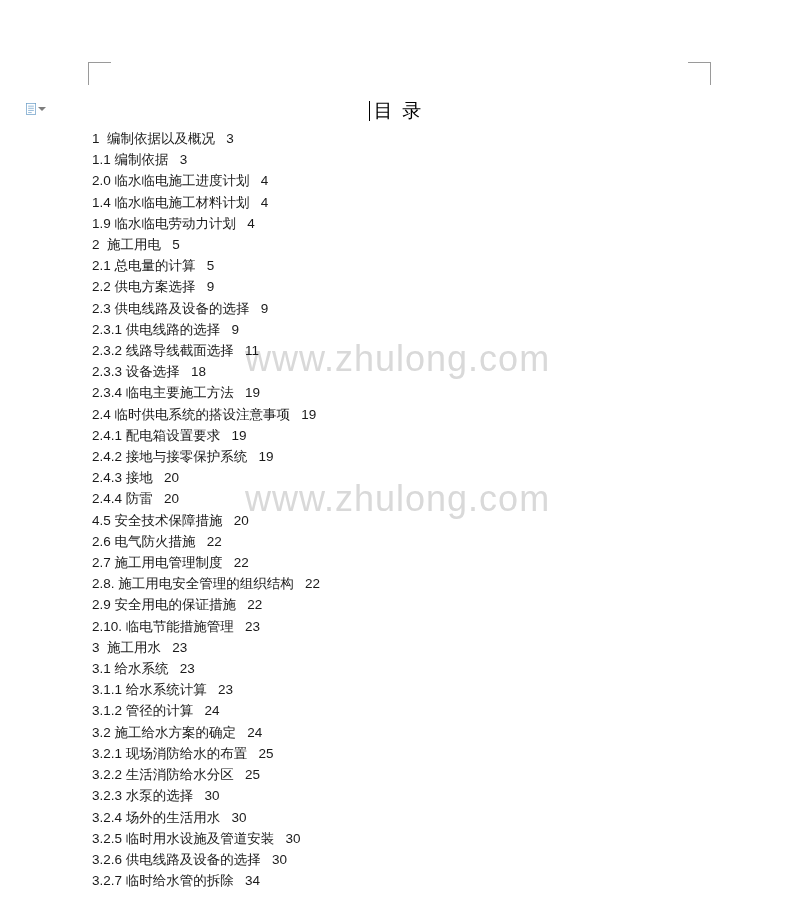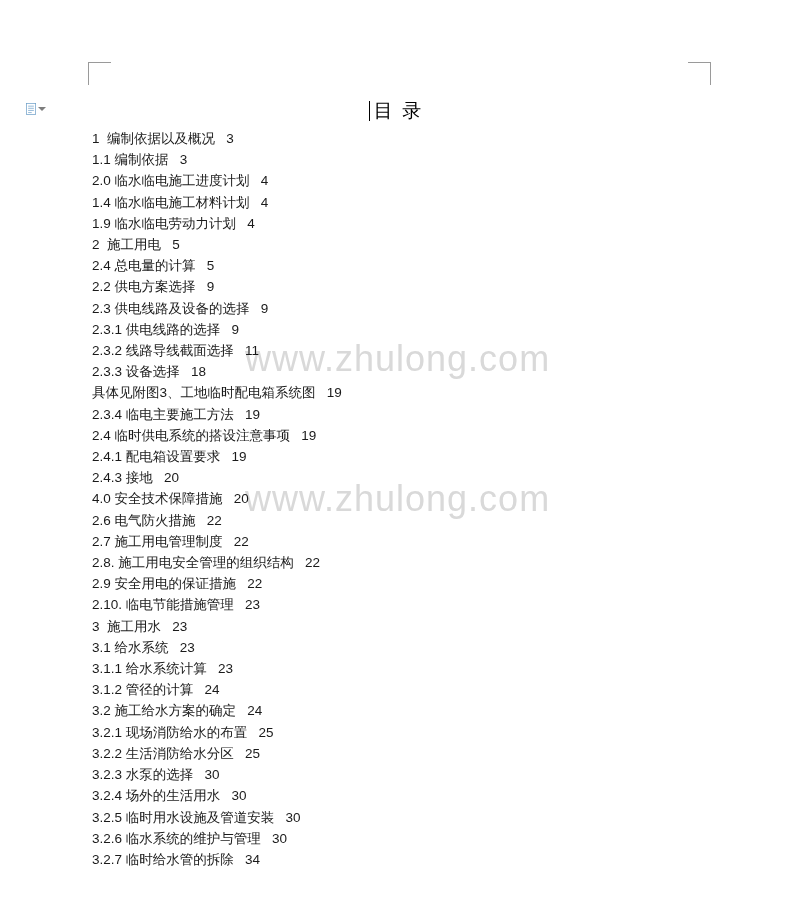--- a/index.html
+++ b/index.html
@@ -128,44 +128,45 @@
   <div class="watermark wm-1">www.zhulong.com</div>
   <div class="watermark wm-2">www.zhulong.com</div>
 
   <div class="toc" id="toc-root">
       <div class="toc-entry"><span class="label">1  编制依据以及概况</span>   <span class="page-num">3</span></div>
       <div class="toc-entry"><span class="label">1.1 编制依据</span>   <span class="page-num">3</span></div>
       <div class="toc-entry"><span class="label">2.0 临水临电施工进度计划</span>   <span class="page-num">4</span></div>
       <div class="toc-entry"><span class="label">1.4 临水临电施工材料计划</span>   <span class="page-num">4</span></div>
       <div class="toc-entry"><span class="label">1.9 临水临电劳动力计划</span>   <span class="page-num">4</span></div>
       <div class="toc-entry"><span class="label">2  施工用电</span>   <span class="page-num">5</span></div>
-      <div class="toc-entry"><span class="label">2.4 总电量的计算</span>   <span class="page-num">5</span></div>
+      <div class="toc-entry"><span class="label">2.1 总电量的计算</span>   <span class="page-num">5</span></div>
       <div class="toc-entry"><span class="label">2.2 供电方案选择</span>   <span class="page-num">9</span></div>
       <div class="toc-entry"><span class="label">2.3 供电线路及设备的选择</span>   <span class="page-num">9</span></div>
       <div class="toc-entry"><span class="label">2.3.1 供电线路的选择</span>   <span class="page-num">9</span></div>
       <div class="toc-entry"><span class="label">2.3.2 线路导线截面选择</span>   <span class="page-num">11</span></div>
       <div class="toc-entry"><span class="label">2.3.3 设备选择</span>   <span class="page-num">18</span></div>
-      <div class="toc-entry"><span class="label">具体见附图3、工地临时配电箱系统图</span>   <span class="page-num">19</span></div>
       <div class="toc-entry"><span class="label">2.3.4 临电主要施工方法</span>   <span class="page-num">19</span></div>
       <div class="toc-entry"><span class="label">2.4 临时供电系统的搭设注意事项</span>   <span class="page-num">19</span></div>
       <div class="toc-entry"><span class="label">2.4.1 配电箱设置要求</span>   <span class="page-num">19</span></div>
+      <div class="toc-entry"><span class="label">2.4.2 接地与接零保护系统</span>   <span class="page-num">19</span></div>
       <div class="toc-entry"><span class="label">2.4.3 接地</span>   <span class="page-num">20</span></div>
-      <div class="toc-entry"><span class="label">4.0 安全技术保障措施</span>   <span class="page-num">20</span></div>
+      <div class="toc-entry"><span class="label">2.4.4 防雷</span>   <span class="page-num">20</span></div>
+      <div class="toc-entry"><span class="label">4.5 安全技术保障措施</span>   <span class="page-num">20</span></div>
       <div class="toc-entry"><span class="label">2.6 电气防火措施</span>   <span class="page-num">22</span></div>
       <div class="toc-entry"><span class="label">2.7 施工用电管理制度</span>   <span class="page-num">22</span></div>
       <div class="toc-entry"><span class="label">2.8. 施工用电安全管理的组织结构</span>   <span class="page-num">22</span></div>
       <div class="toc-entry"><span class="label">2.9 安全用电的保证措施</span>   <span class="page-num">22</span></div>
       <div class="toc-entry"><span class="label">2.10. 临电节能措施管理</span>   <span class="page-num">23</span></div>
       <div class="toc-entry"><span class="label">3  施工用水</span>   <span class="page-num">23</span></div>
       <div class="toc-entry"><span class="label">3.1 给水系统</span>   <span class="page-num">23</span></div>
       <div class="toc-entry"><span class="label">3.1.1 给水系统计算</span>   <span class="page-num">23</span></div>
       <div class="toc-entry"><span class="label">3.1.2 管径的计算</span>   <span class="page-num">24</span></div>
       <div class="toc-entry"><span class="label">3.2 施工给水方案的确定</span>   <span class="page-num">24</span></div>
       <div class="toc-entry"><span class="label">3.2.1 现场消防给水的布置</span>   <span class="page-num">25</span></div>
       <div class="toc-entry"><span class="label">3.2.2 生活消防给水分区</span>   <span class="page-num">25</span></div>
       <div class="toc-entry"><span class="label">3.2.3 水泵的选择</span>   <span class="page-num">30</span></div>
       <div class="toc-entry"><span class="label">3.2.4 场外的生活用水</span>   <span class="page-num">30</span></div>
       <div class="toc-entry"><span class="label">3.2.5 临时用水设施及管道安装</span>   <span class="page-num">30</span></div>
-      <div class="toc-entry"><span class="label">3.2.6 临水系统的维护与管理</span>   <span class="page-num">30</span></div>
+      <div class="toc-entry"><span class="label">3.2.6 供电线路及设备的选择</span>   <span class="page-num">30</span></div>
       <div class="toc-entry"><span class="label">3.2.7 临时给水管的拆除</span>   <span class="page-num">34</span></div>
     </div>
 
 </div>
 
 </body></html>

